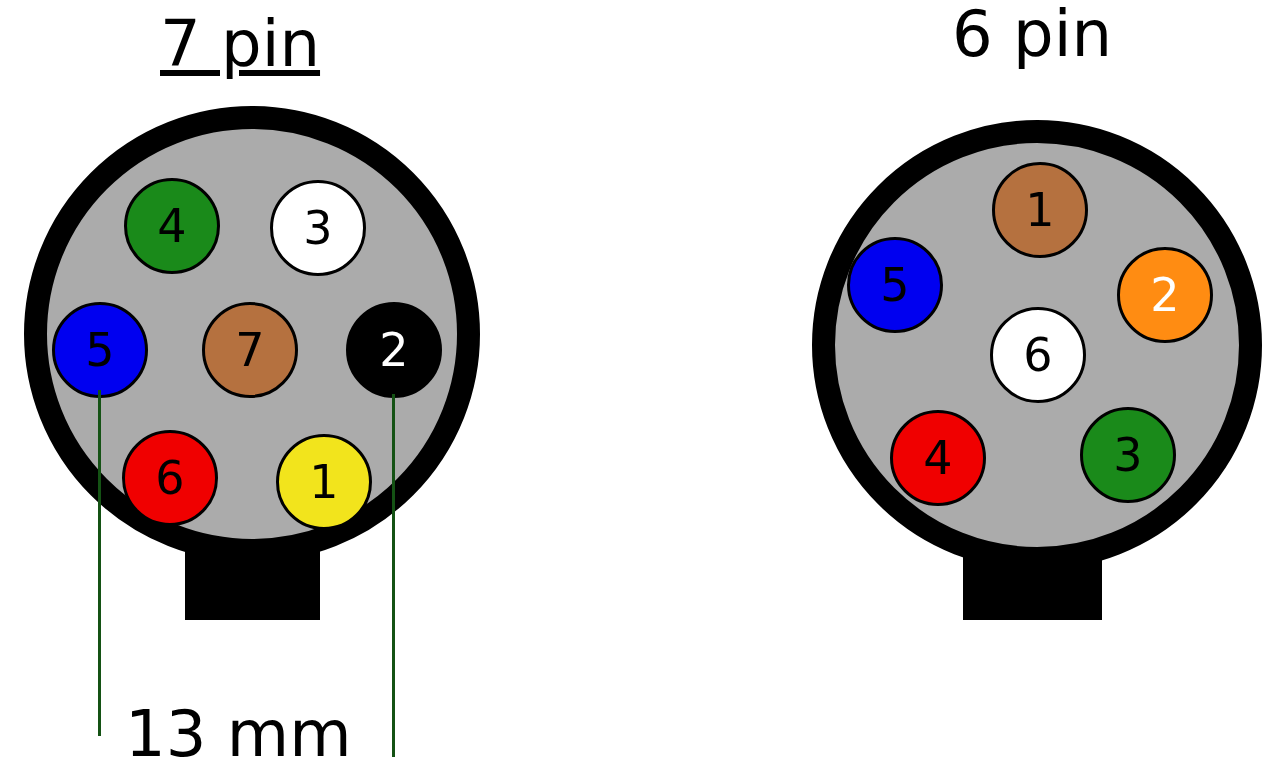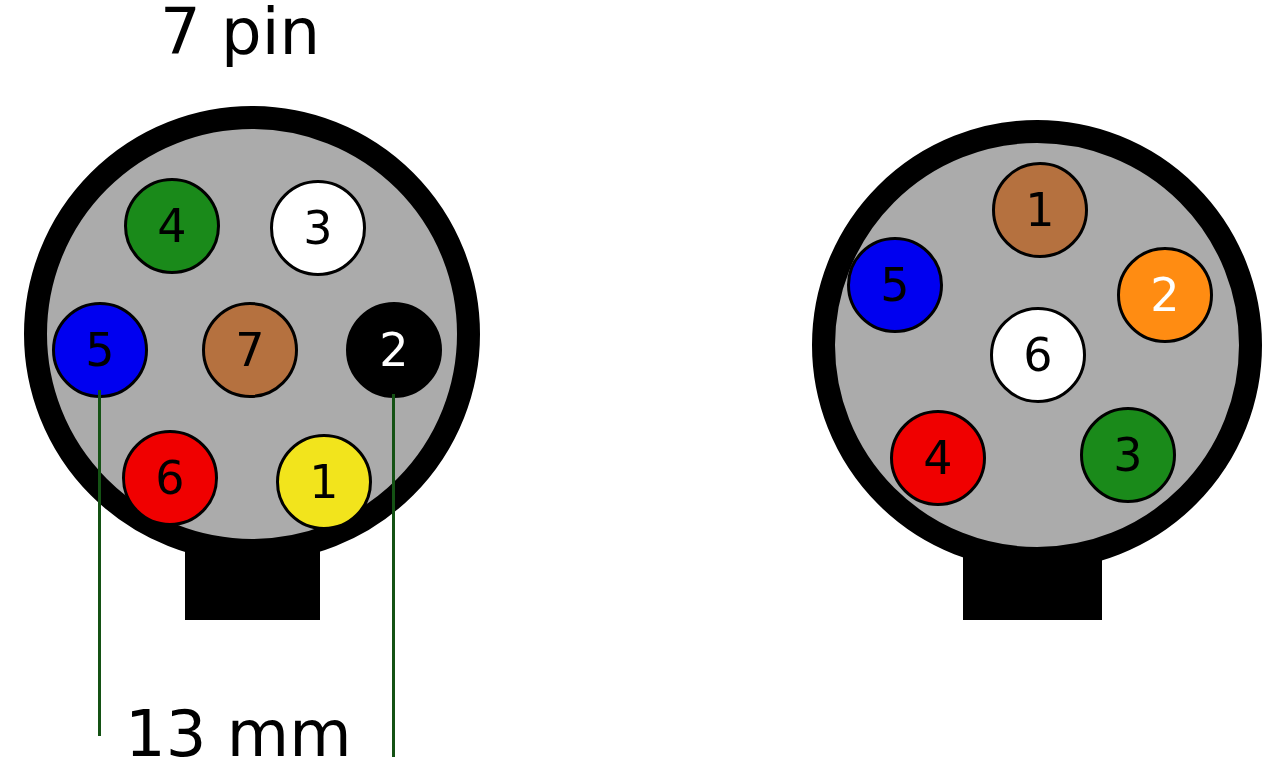--- a/index.html
+++ b/index.html
@@ -15,21 +15,21 @@
     background: #ffffff;
     overflow: hidden;
   }
   .title {
     position: absolute;
     font-size: 64px;
     color: #000000;
     white-space: nowrap;
     line-height: 1;
   }
-  .title-left  { left: 160px; top: 0; }
+  .title-left  { left: 160px; top: 12px; text-decoration: underline; }
   .title-right { left: 952px; top: 2px; }
 
   .tab {
     position: absolute;
     background: #000000;
     z-index: 0;
   }
   .tab-left  { left: 185px; top: 520px; width: 135px; height: 100px; }
   .tab-right { left: 963px; top: 520px; width: 139px; height: 100px; }
 
@@ -84,20 +84,21 @@
     margin-top: 12px;
   }
 </style>
 </head>
 <body>
 
 <div class="stage">
 
   <div class="title title-left">7 pin</div>
 
+  <div class="title title-right">6 pin</div>
 
   <div class="tab tab-left"></div>
 
   <div class="connector connector-left">
     <div class="pin-layer">
         <div class="pin" style="left: 100px; top: 72px; background: rgb(26, 138, 26); color: rgb(0, 0, 0);">4</div>
         <div class="pin" style="left: 246px; top: 74px; background: rgb(255, 255, 255); color: rgb(0, 0, 0);">3</div>
         <div class="pin" style="left: 28px; top: 196px; background: rgb(0, 0, 240); color: rgb(0, 0, 0);">5</div>
         <div class="pin" style="left: 178px; top: 196px; background: rgb(181, 113, 63); color: rgb(0, 0, 0);">7</div>
         <div class="pin" style="left: 322px; top: 196px; background: rgb(0, 0, 0); color: rgb(255, 255, 255);">2</div>

